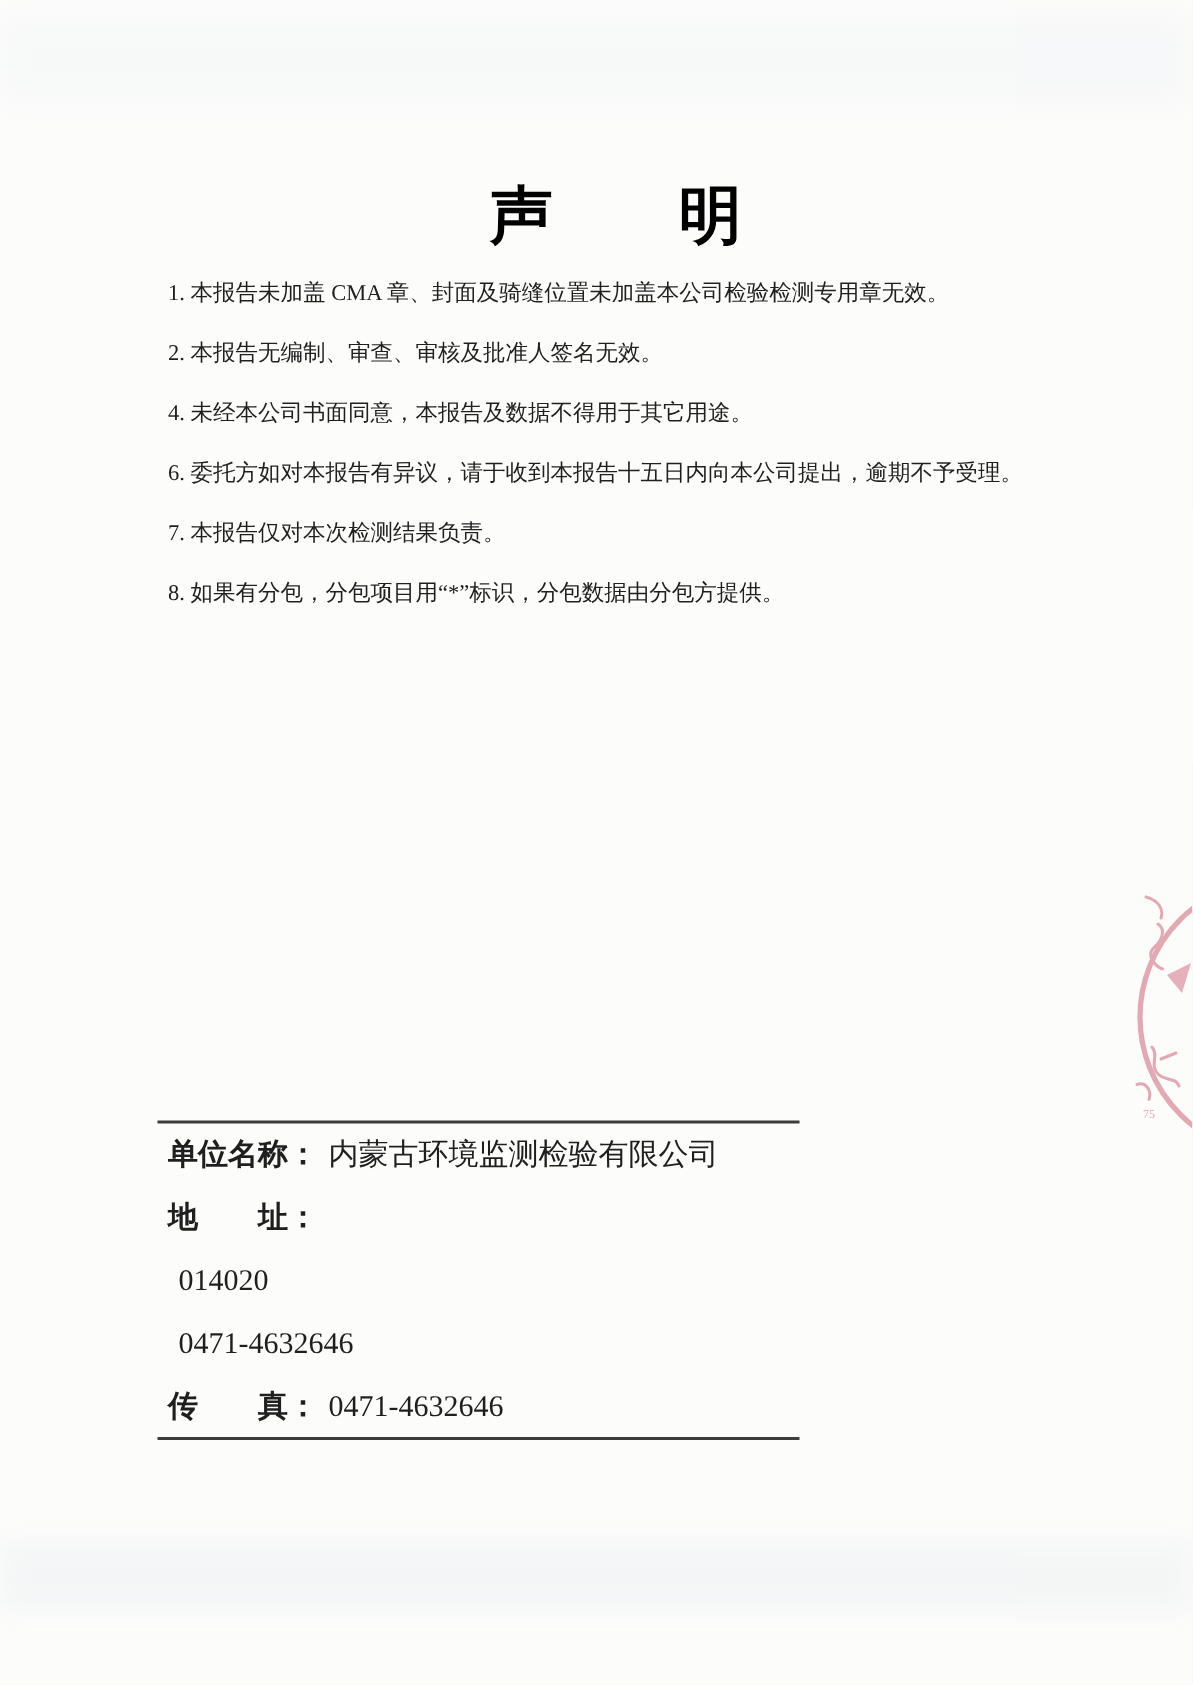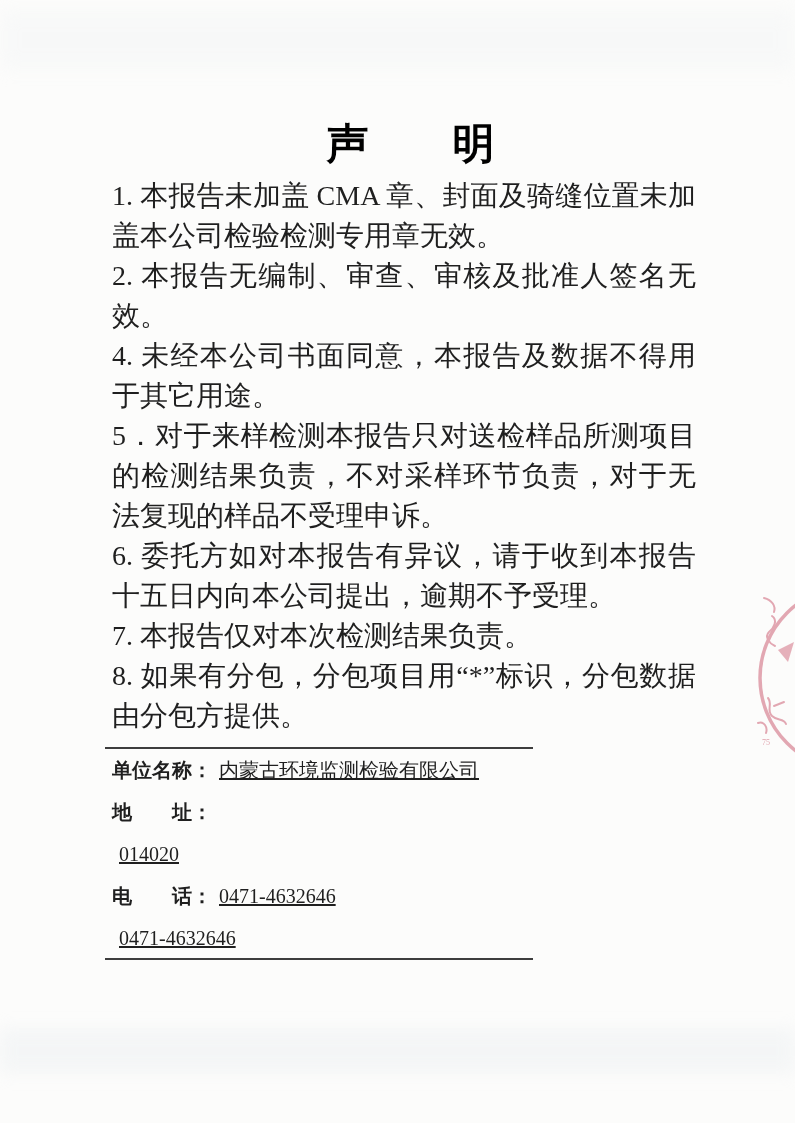--- a/index.html
+++ b/index.html
@@ -30,41 +30,41 @@
     font-size: 42px;
     color: #000;
     letter-spacing: 2.0em;
     text-indent: calc(2.0em + 26px);
     white-space: nowrap;
   }
 
   .items {
     position: absolute;
     top: 176px; left: 112px; width: 584px;
-    font-size: 28px;
+    font-size: 15px;
     line-height: 40px;
     text-align: justify;
     text-justify: inter-ideograph;
   }
   .items p { margin: 0; }
 
   .footer {
     position: absolute;
     top: 747px; left: 105px; width: 480px; height: 215px;
   }
   .rule {
     position: absolute; left: 0; width: 428px; height: 2px;
     background: #3d3d3d;
   }
   .rule.top { top: 0; }
   .rule.bottom { top: 211px; }
   .rows { position: absolute; top: 2px; left: 7px; right: 0; }
   .row { height: 42px; line-height: 42px; font-size: 20px; display: flex; white-space: pre; }
   .row .label { font-weight: bold; }
-  .row .value { margin-left: 7px; text-decoration: underline; }
+  .row .value { margin-left: 7px; }
 
   .stamp {
     position: absolute;
     left: 738px; top: 578px;
     width: 57px; height: 210px;
     pointer-events: none;
   }
 </style>
 </head>
 <body>
@@ -73,44 +73,43 @@
 
   <div class="smudge top"></div>
   <div class="smudge bottom"></div>
 
   <h1 class="title">声明</h1>
 
   <div class="items">
     <p>1. 本报告未加盖 CMA 章、封面及骑缝位置未加盖本公司检验检测专用章无效。</p>
     <p>2. 本报告无编制、审查、审核及批准人签名无效。</p>
     <p>4. 未经本公司书面同意，本报告及数据不得用于其它用途。</p>
-    <p>5．对于来样检测本报告只对送检样品所测项目的检测结果负责，不对采样环节负责，对于无法复现的样品不受理申诉。</p>
     <p>6. 委托方如对本报告有异议，请于收到本报告十五日内向本公司提出，逾期不予受理。</p>
     <p>7. 本报告仅对本次检测结果负责。</p>
     <p>8. 如果有分包，分包项目用“*”标识，分包数据由分包方提供。</p>
   </div>
 
   <div class="footer">
     <div class="rule top"></div>
     <div class="rows">
       <div class="row">
         <span class="label">单位名称：</span>
         <span class="value">内蒙古环境监测检验有限公司</span>
       </div>
       <div class="row">
         <span class="label">地　　址：</span>
       </div>
       <div class="row">
         <span class="value">014020</span>
       </div>
       <div class="row">
-        <span class="label">电　　话：</span>
         <span class="value">0471-4632646</span>
       </div>
       <div class="row">
+        <span class="label">传　　真：</span>
         <span class="value">0471-4632646</span>
       </div>
     </div>
     <div class="rule bottom"></div>
   </div>
 
   <svg class="stamp" viewBox="0 0 57 210" xmlns="http://www.w3.org/2000/svg">
     <g stroke="#c9556b" fill="none" stroke-linecap="round" opacity="0.5">
       <circle cx="114" cy="100" r="92" stroke-width="3.5"></circle>
       <path d="M26,20 c8,2 12,8 10,14" stroke-width="2"></path>

